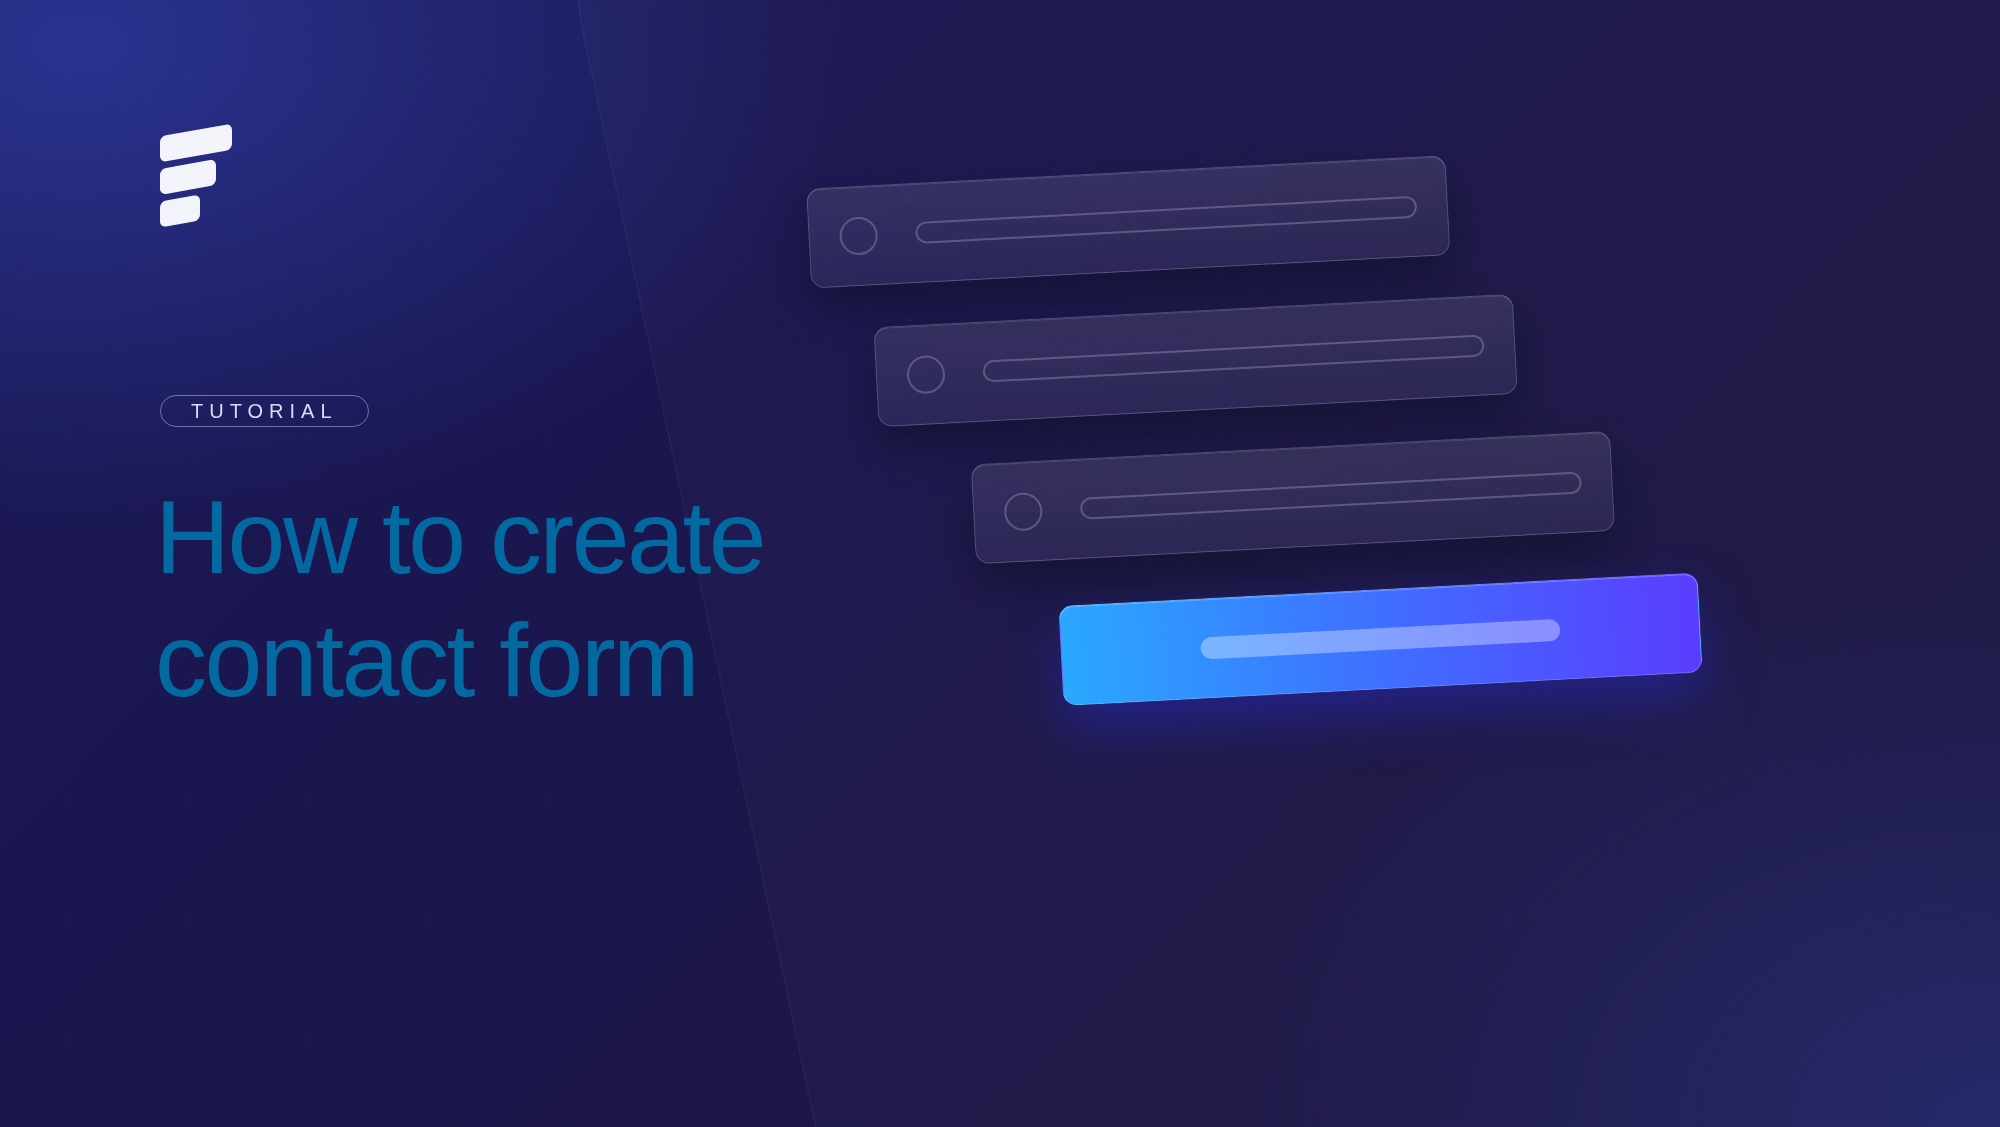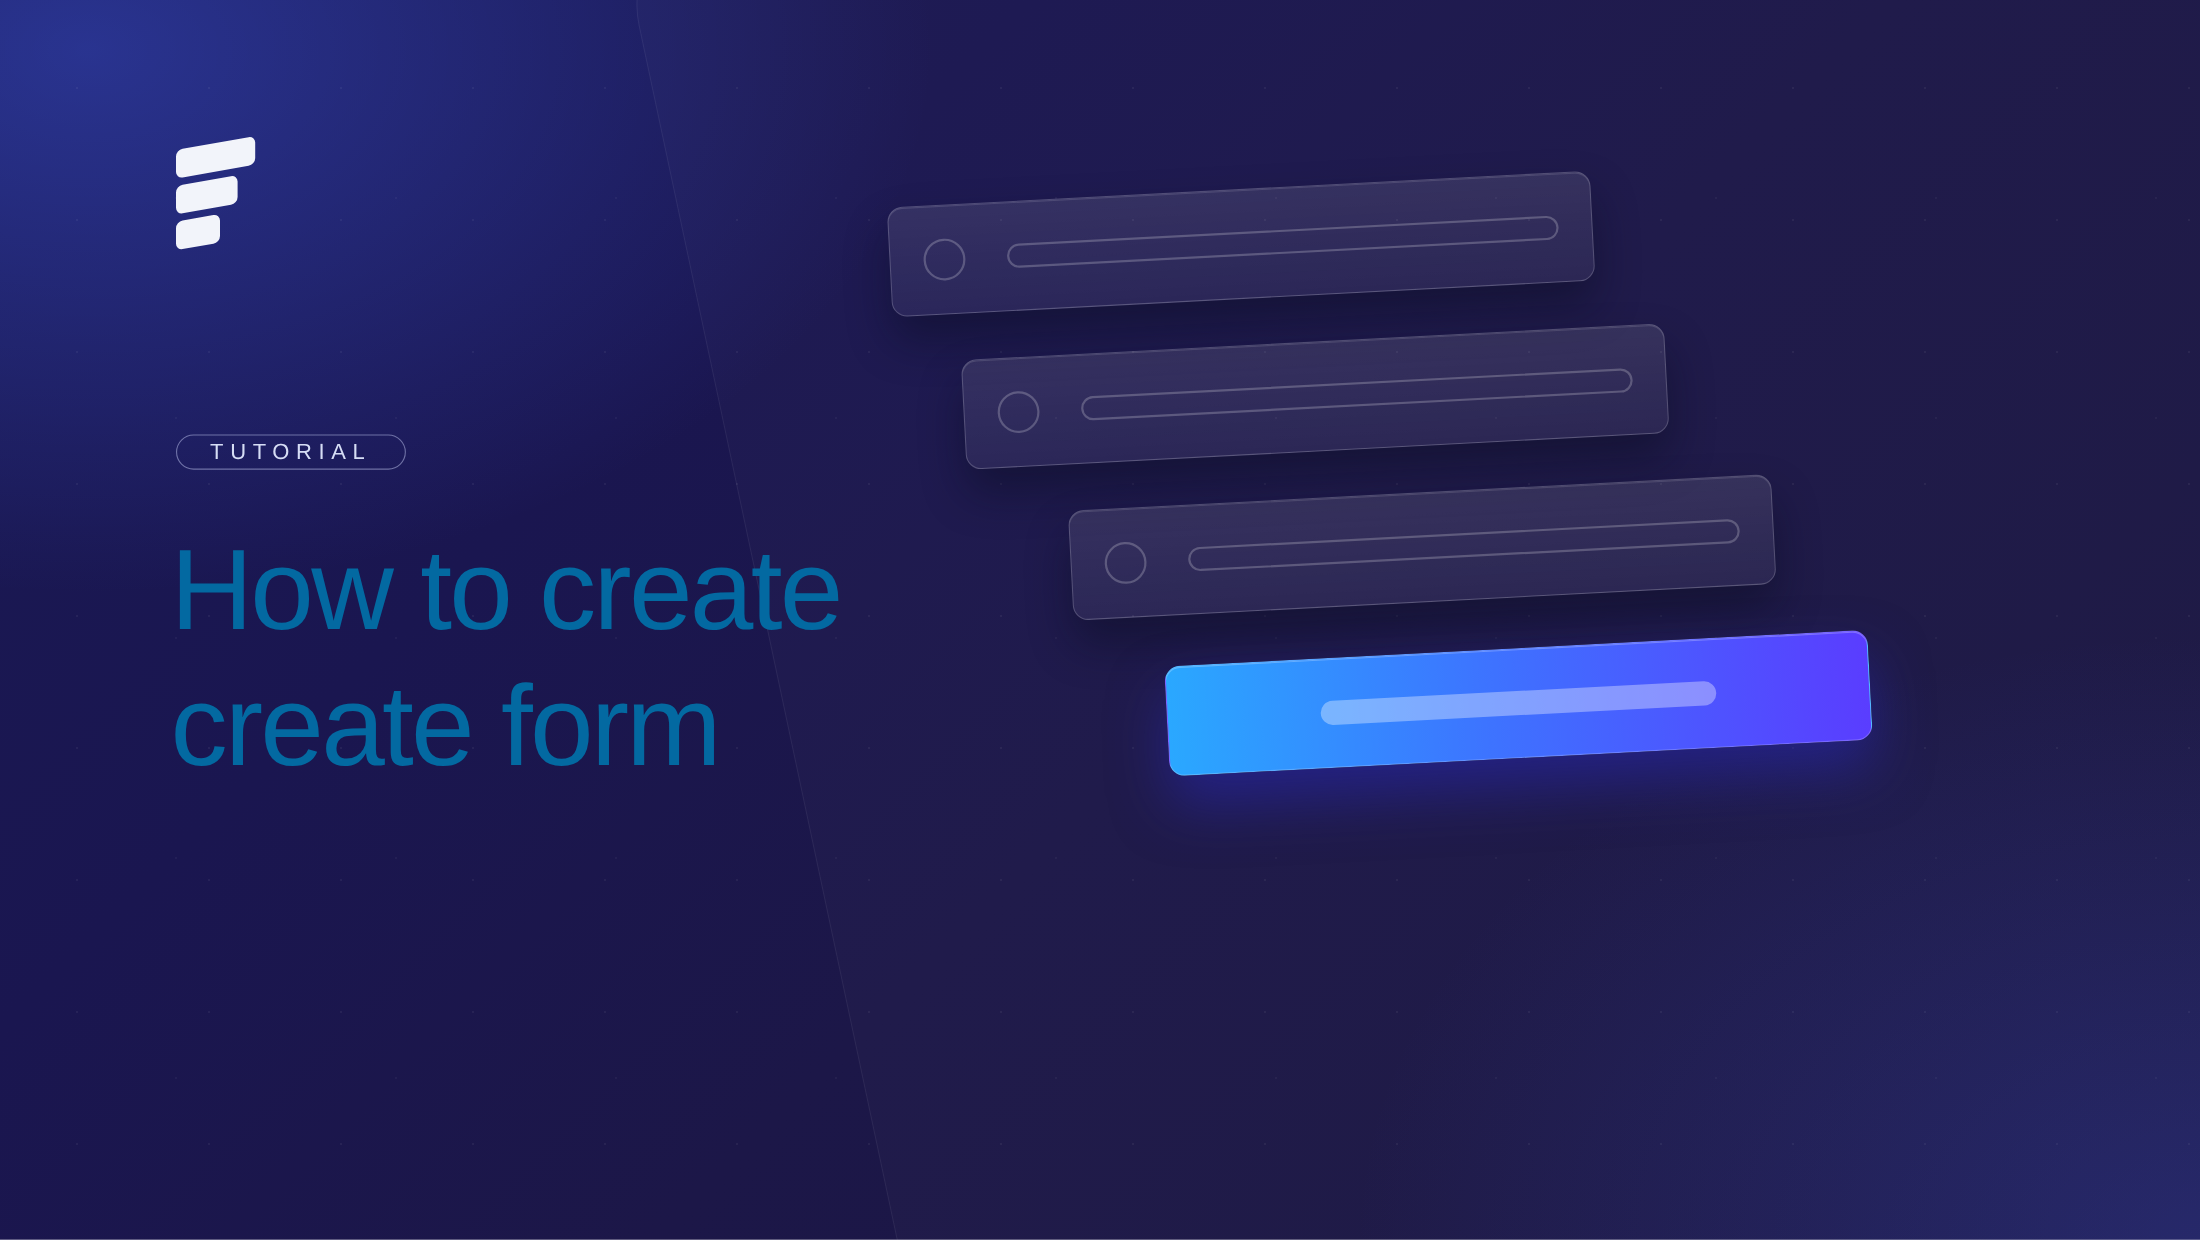--- a/index.html
+++ b/index.html
@@ -167,21 +167,21 @@
   <div class="bar b2"></div>
   <div class="bar b3"></div>
 </div>
 
 <div class="badge">
   <span>TUTORIAL</span>
 </div>
 
 <h1 class="headline">
   <span class="line">How to create</span>
-  <span class="line">create form</span>
+  <span class="line">contact form</span>
 </h1>
 
 <div class="viz">
   <div class="field f1">
     <div class="dot"></div>
     <div class="slot"></div>
   </div>
   <div class="field f2">
     <div class="dot"></div>
     <div class="slot"></div>

